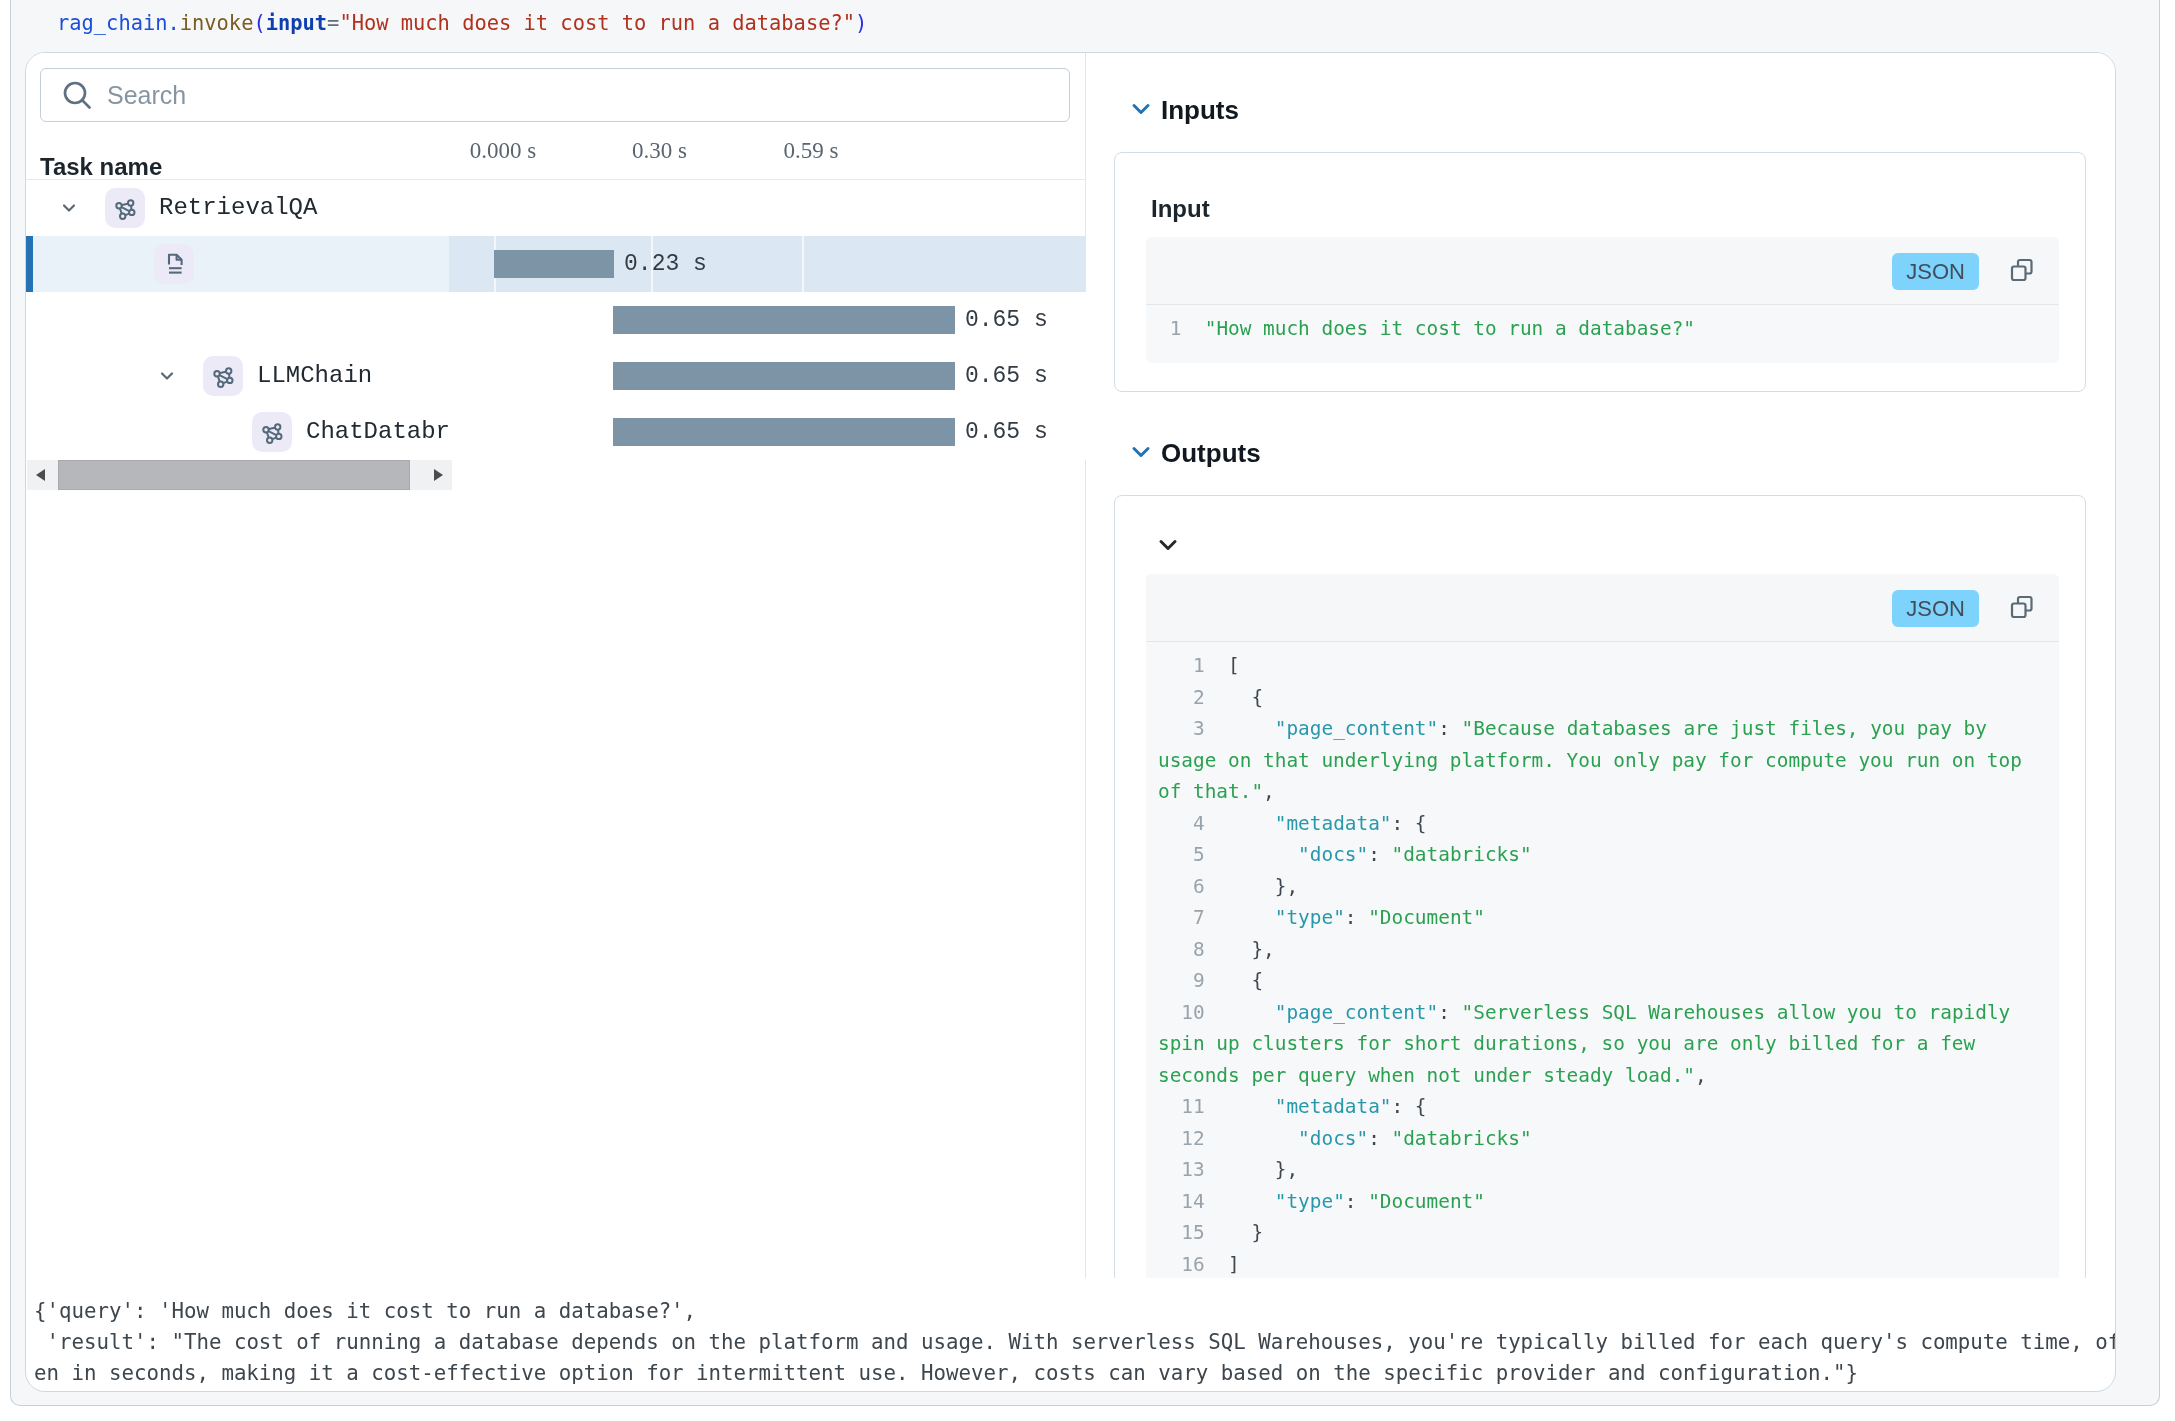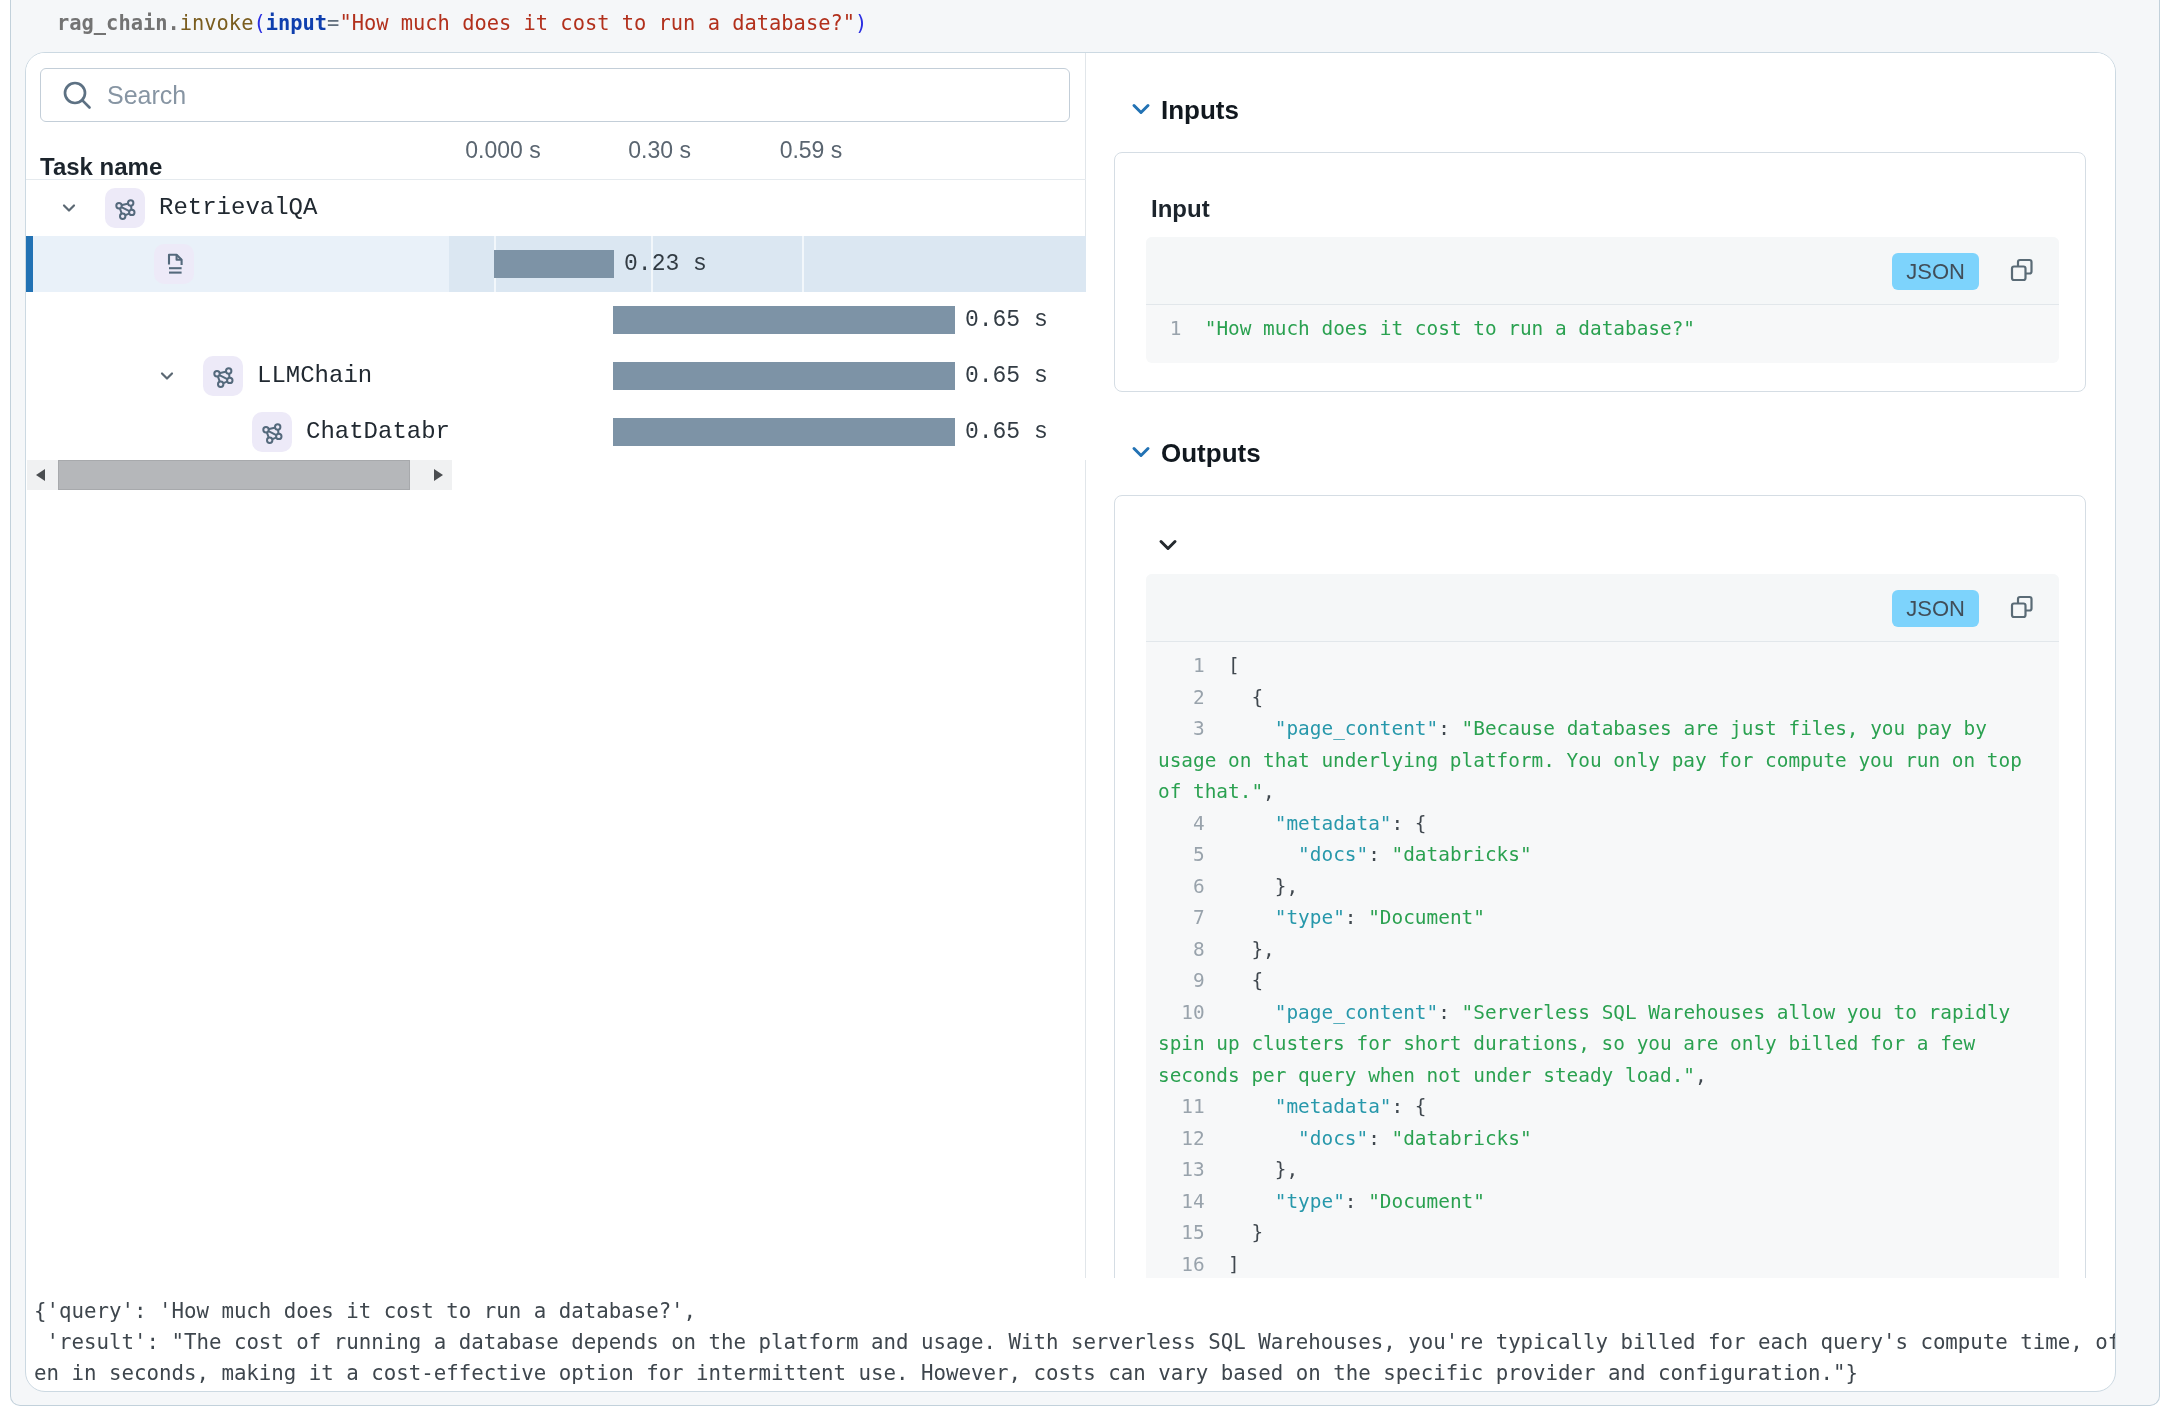--- a/index.html
+++ b/index.html
@@ -8,21 +8,21 @@
   .mono { font-family:"DejaVu Sans Mono", monospace; }
 
   
   #frame { position:absolute; left:10px; top:0; width:2150px; height:1406px;
     background:#f5f7f9; border:1px solid #c2d1db; border-top:none;
     border-radius:0 0 10px 10px; }
 
   
   #code-line { position:absolute; left:46px; top:7px; font-size:20.4px; line-height:32px;
     white-space:pre; color:#24292e; }
-  #code-line .tk-plain { color:#737373;font-weight:bold; }
+  #code-line .tk-plain { color:#1d4ed8; }
   #code-line .tk-func  { color:#7a5d1f; }
   #code-line .tk-bracket { color:#2b2ee2; }
   #code-line .tk-param { color:#0f3fae; font-weight:bold; }
   #code-line .tk-op    { color:#5f6e7c; }
   #code-line .tk-str   { color:#b2301c; }
 
   
   #result-box { position:absolute; left:14px; top:52px; width:2091px; height:1340px;
     background:#ffffff; border:1px solid #ccd9e2; border-radius:20px; overflow:hidden; }
 
@@ -36,21 +36,21 @@
     border:1px solid #c3ced8; border-radius:6px; background:#fff; }
   #search-box svg { position:absolute; left:20px; top:10px; }
   #search-placeholder { position:absolute; left:66px; top:0; height:52px; line-height:52px;
     font-size:25px; color:#8795a3; }
 
   #tree-header { position:absolute; left:0; top:69px; width:1060px; height:58px;
     border-bottom:1px solid #e5eaee; }
   #task-col-label { position:absolute; left:14px; top:16px; height:57px; line-height:57px;
     font-size:24px; font-weight:700; color:#1c242c; }
   .tick-label { position:absolute; top:0; height:57px; line-height:57px; font-size:23px;
-    color:#5a6570; transform:translateX(-50%); }
+    color:#5a6570; transform:translateX(-50%);font-family:Liberation Serif, serif; }
 
   #rows { position:absolute; left:0; top:127px; width:1060px;font-family:Liberation Mono, monospace; }
   .row { position:relative; width:1060px; height:56px; }
   .row .sel-accent { display:none; position:absolute; left:0; top:0; width:7px; height:56px;
     background:#2272b4; z-index:3; }
   .row.selected .sel-accent { display:block; }
   .name-cell { position:absolute; left:0; top:0; width:423px; height:56px; overflow:hidden;
     background:#fff; }
   .row.selected .name-cell { background:#e9f1f9; }
   .tl-cell { position:absolute; left:423px; top:0; width:637px; height:56px; background:#fff; }

